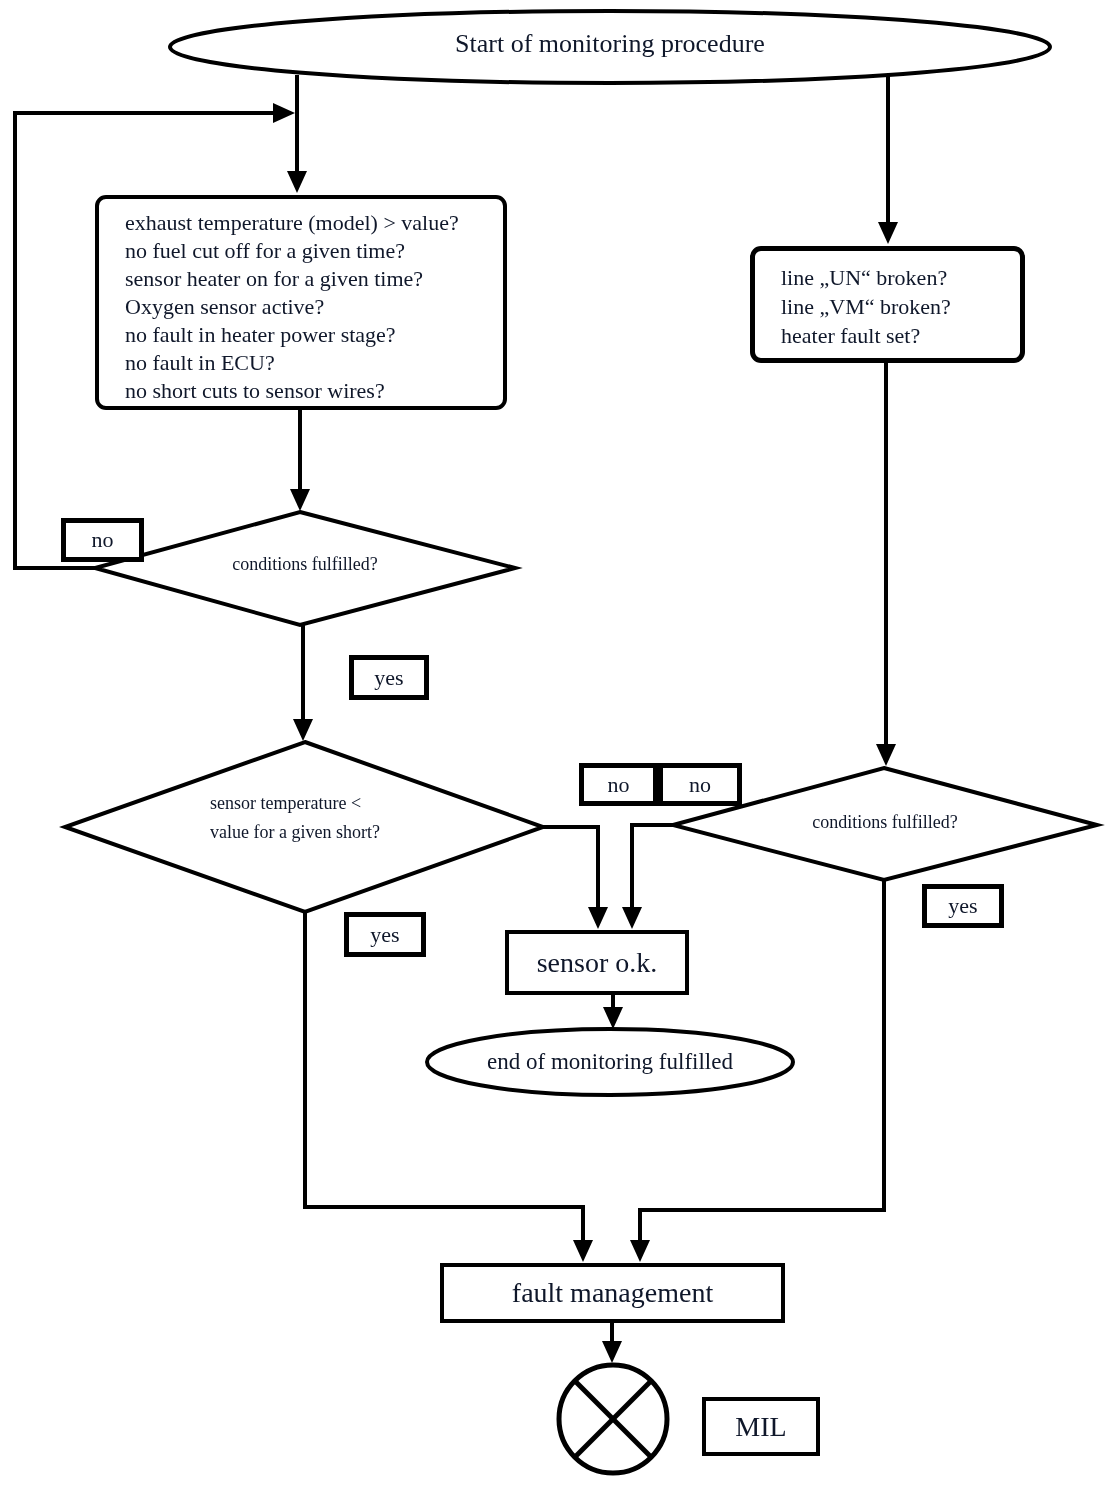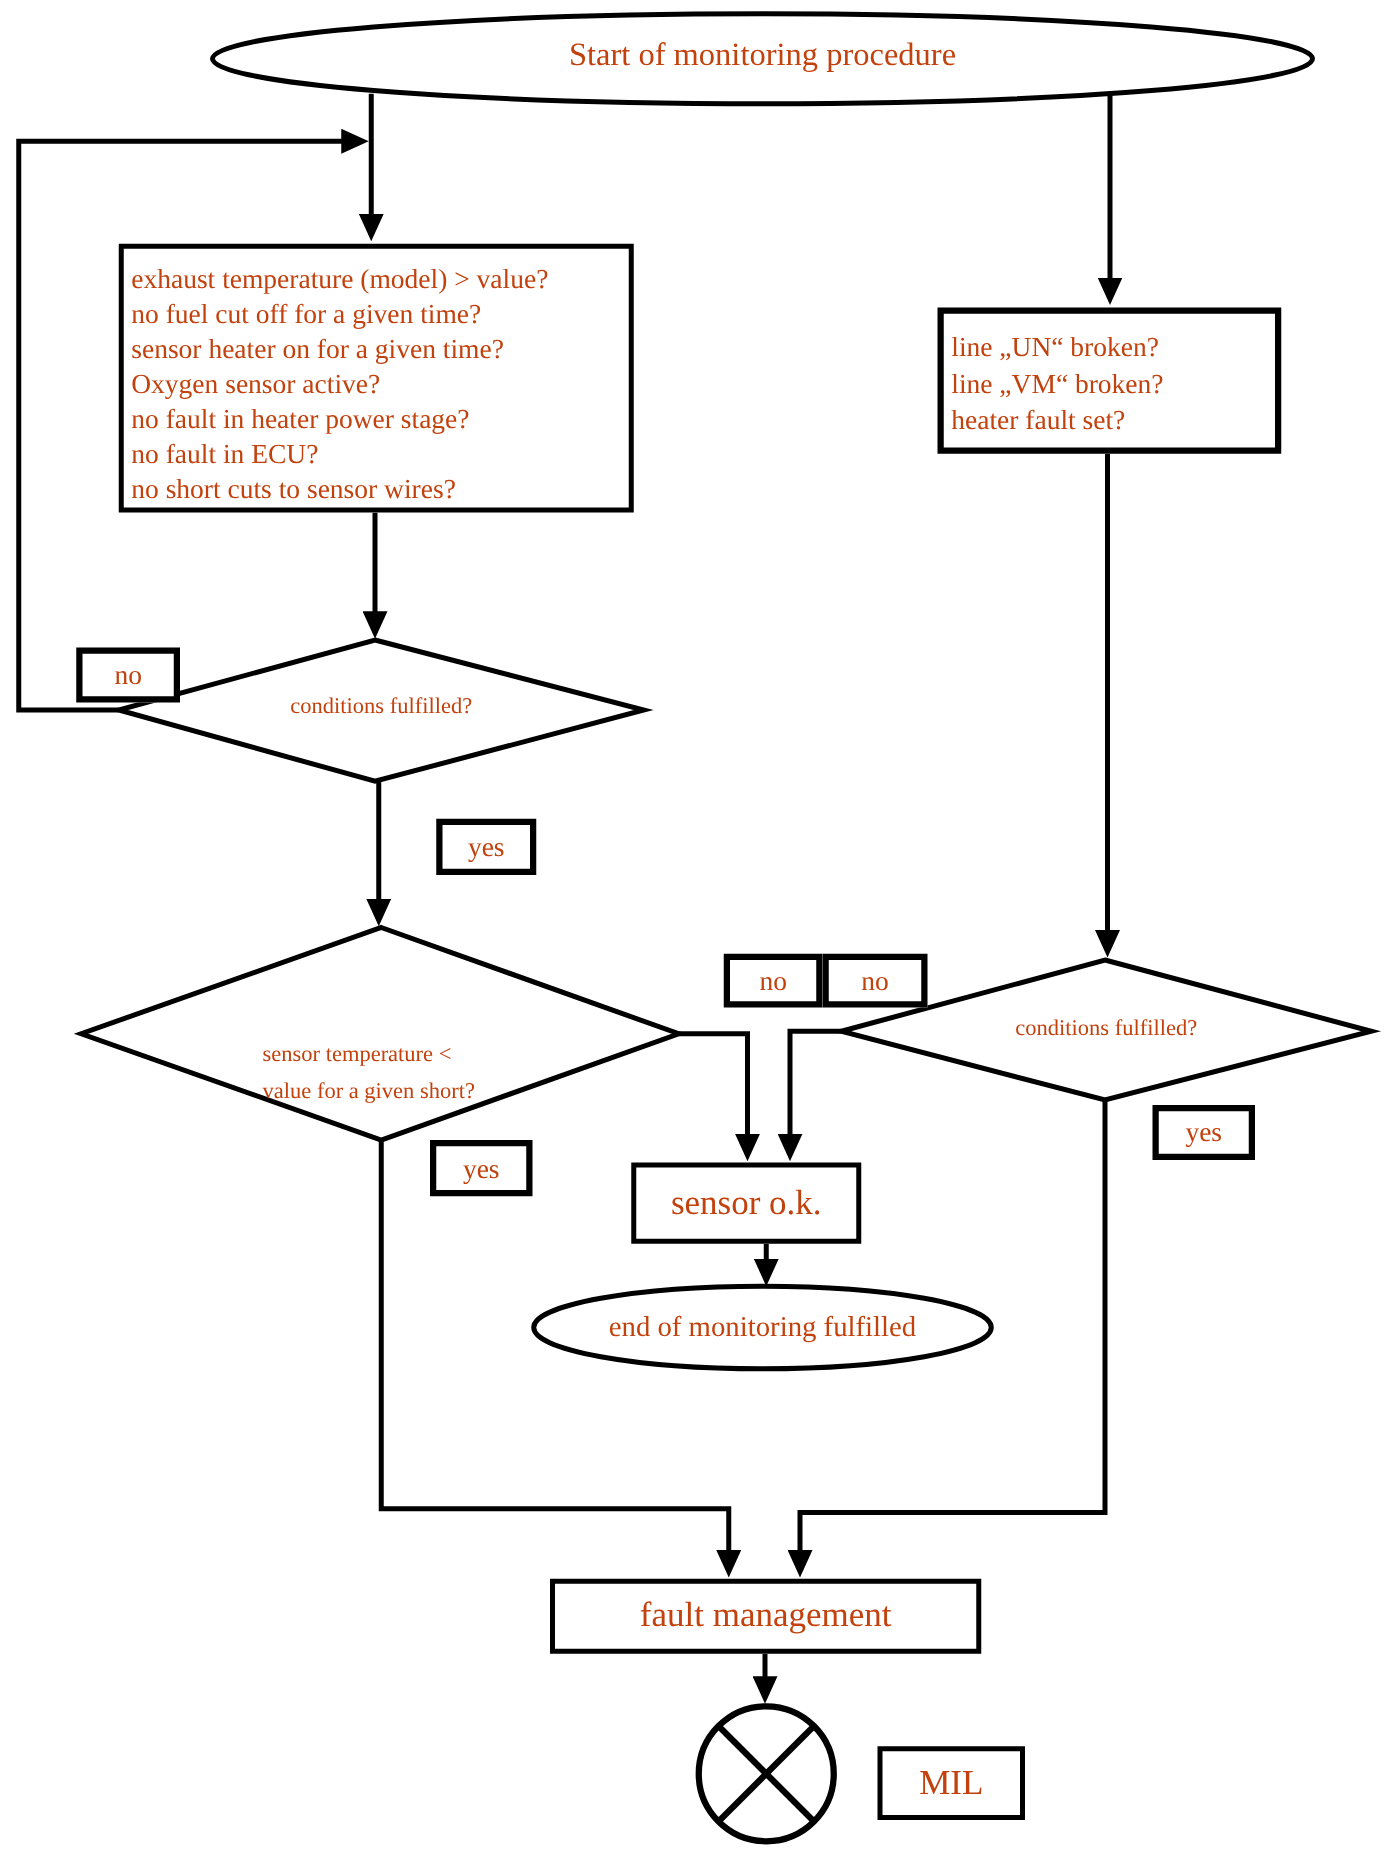--- a/index.html
+++ b/index.html
@@ -1,32 +1,32 @@
 <!DOCTYPE html>
 <html><head>
 <meta charset="utf-8">
 <style>
   html,body{margin:0;padding:0;background:#fff;}
   #canvas{
     position:relative;
     width:1120px;height:1488px;
     background:#fff;
     font-family:"Liberation Serif", serif;
-    color:#c2410c;
+    color:#0f172a;
   }
   #wires{position:absolute;left:0;top:0;width:1120px;height:1488px;}
   .node{
     position:absolute;
     box-sizing:border-box;
     background:#fff;
     border:4px solid #000;
     font-size:22px;
     line-height:28px;
   }
-  .cond-list{padding:10px 6px 0 6px;}
+  .cond-list{padding:10px 6px 0 26px;border-radius:11px;}
   .cond-line{white-space:nowrap;}
   .label-box{
     border-width:5px;
     display:flex;align-items:center;justify-content:center;
     text-align:left;
     margin-left:36px;
   }
   .center-box{
     display:flex;align-items:center;justify-content:center;
     text-align:center;
@@ -93,21 +93,21 @@
   </div>
 
   <div class="node cond-list" style="left:750px;top:246px;width:275px;height:117px;border-width:5px;padding-top:12px;line-height:29px;">
     <div class="cond-line">line „UN“ broken?</div>
     <div class="cond-line">line „VM“ broken?</div>
     <div class="cond-line">heater fault set?</div>
   </div>
 
   <div class="free-text" style="left:155px;top:550px;width:300px;">conditions fulfilled?</div>
 
-  <div class="free-text" style="left:115px;top:789px;width:360px;line-height:29px;margin-top:40px;">
+  <div class="free-text" style="left:115px;top:789px;width:360px;line-height:29px;">
     <div class="fit">
       <div>sensor temperature &lt;</div>
       <div>value for a given short?</div>
     </div>
   </div>
 
   <div class="free-text" style="left:735px;top:808px;width:300px;">conditions fulfilled?</div>
 
   <div class="node label-box" style="left:25px;top:518px;width:83px;height:44px;">no</div>
 

